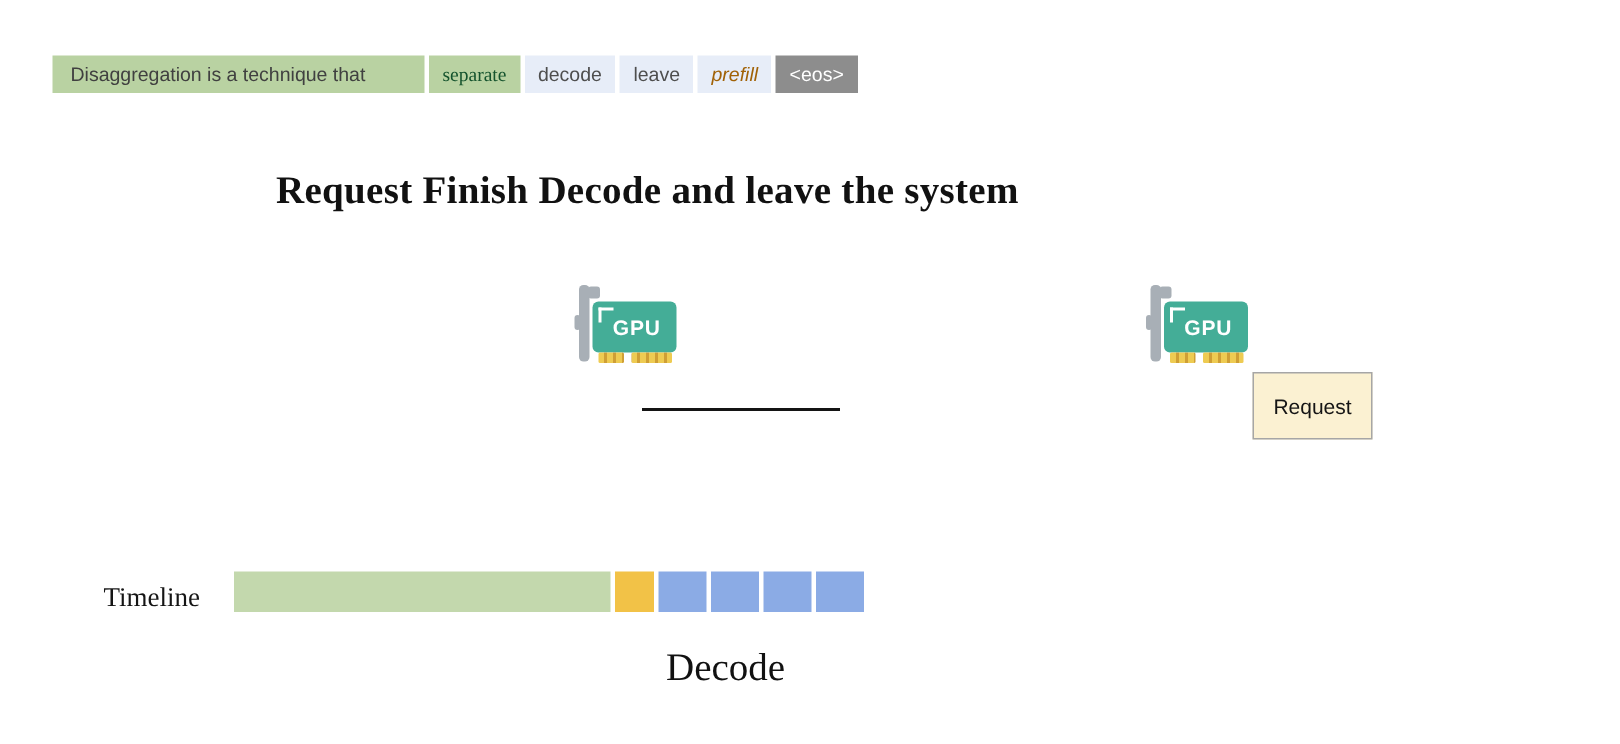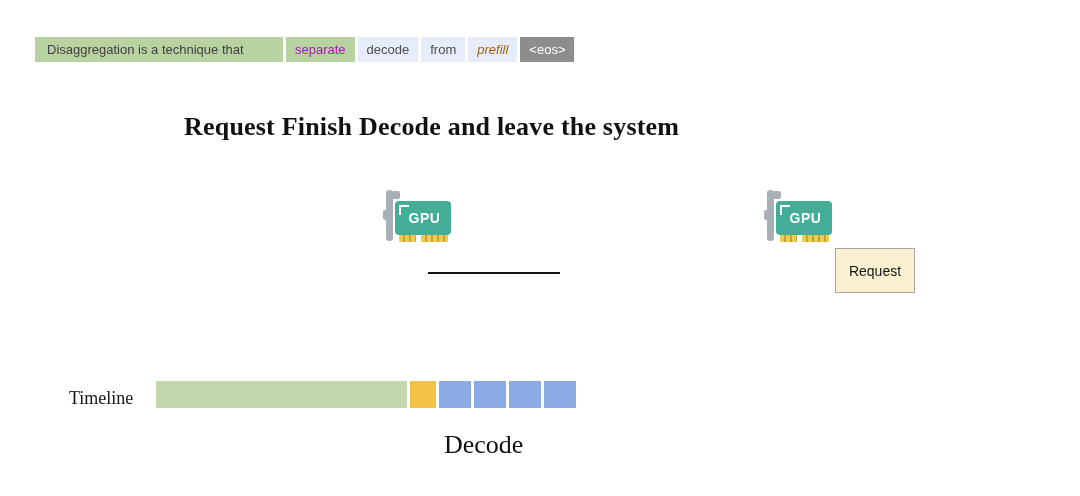--- a/index.html
+++ b/index.html
@@ -82,23 +82,23 @@
     font-family:"Liberation Serif",serif;font-size:26px;font-weight:500;color:#111;
   }
 </style>
 </head>
 <body>
 
 <div class="canvas">
 
   <div class="token-bar">
       <span class="chip prompt" style="background: rgb(185, 210, 162); color: #404040; min-width: 248px;">Disaggregation is a technique that</span>
-      <span class="chip" style="background: rgb(185, 210, 162); color: #a21caf;">separate</span>
+      <span class="chip" style="background: rgb(185, 210, 162); color: #14532d; font-family: Liberation Serif, serif;">separate</span>
       <span class="chip" style="background: rgb(231, 237, 248); color: rgb(78, 78, 78);">decode</span>
-      <span class="chip" style="background: rgb(231, 237, 248); color: rgb(78, 78, 78);">from</span>
+      <span class="chip" style="background: rgb(231, 237, 248); color: rgb(78, 78, 78);">leave</span>
       <span class="chip" style="background: rgb(231, 237, 248); color: #a16207; font-style: italic;">prefill</span>
       <span class="chip" style="background: rgb(141, 141, 141); color: rgb(255, 255, 255);">&lt;eos&gt;</span>
     </div>
 
   <div class="diagram-title">Request Finish Decode and leave the system</div>
 
 
   <div class="connector"></div>
 
 

